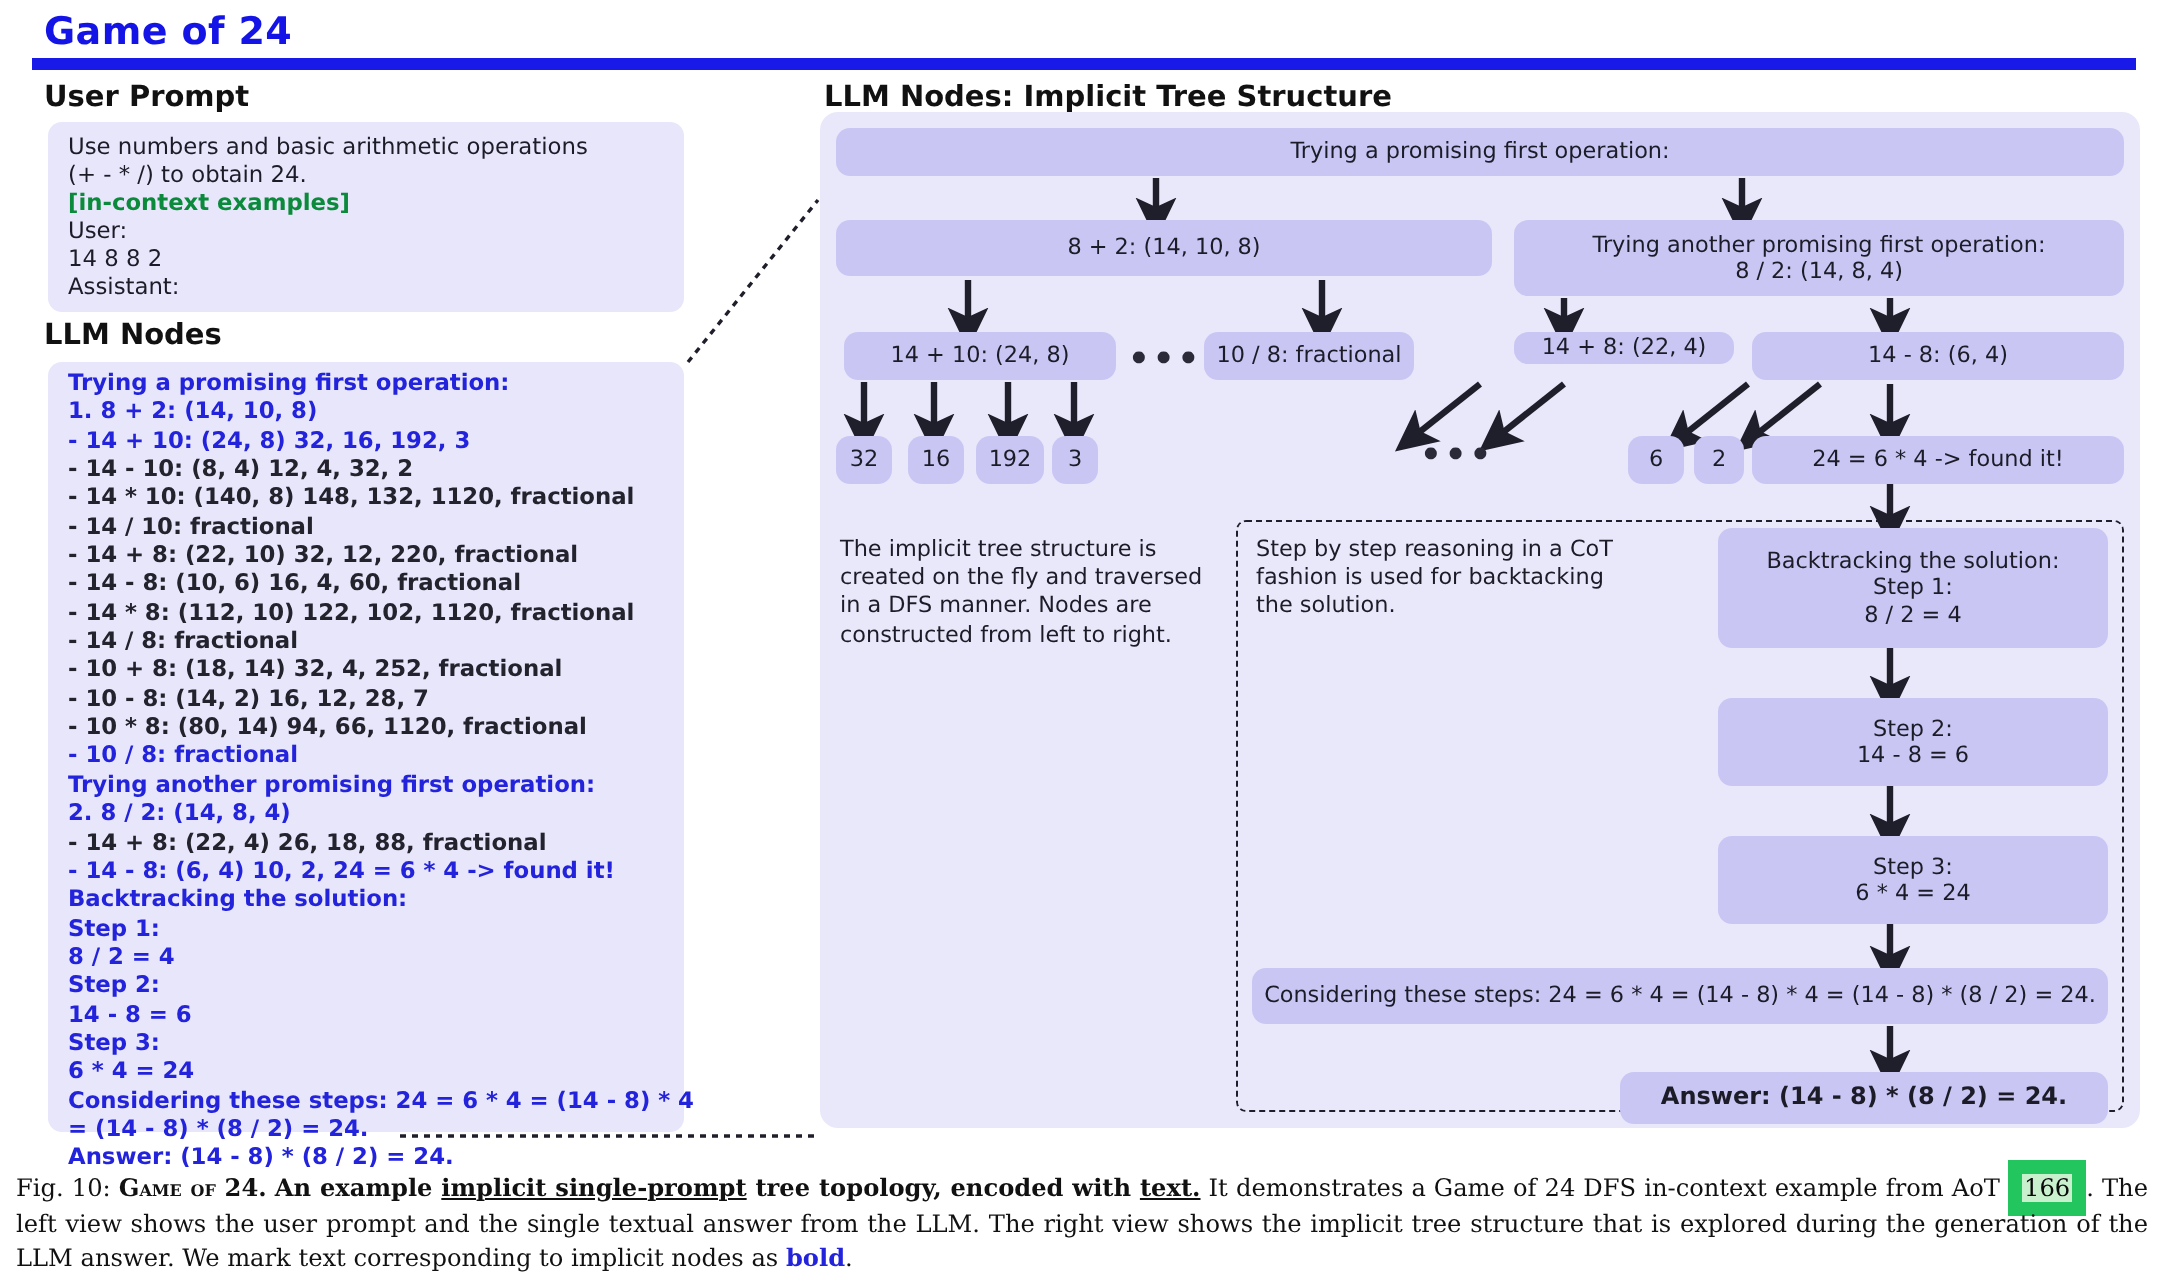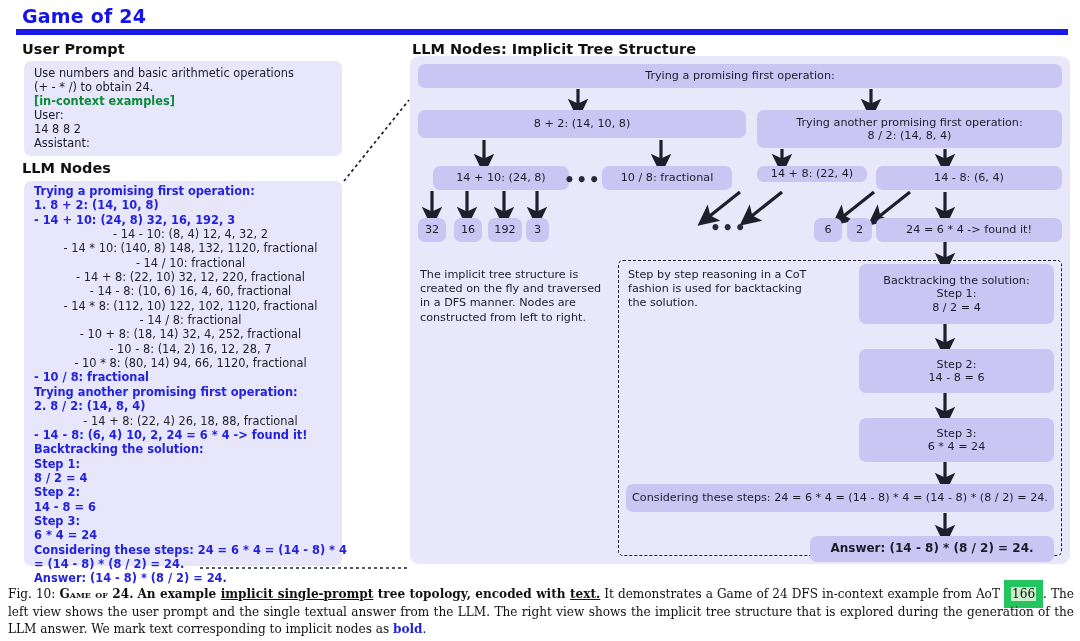--- a/index.html
+++ b/index.html
@@ -40,21 +40,21 @@
     white-space: pre;
   }
   .green { color: #0a8a3a; font-weight: bold; }
 
   .answer-text {
     position: absolute;
     font-size: 11.4px; line-height: 14.35px; color: #23232e;
     white-space: pre;
   }
   .answer-text .b { color: #2323dc; font-weight: bold; }
-  .answer-text .n { color: #23232e; font-weight: normal; text-align: center; }
+  .answer-text .n { color: #23232e; font-weight: bold; }
 
   
   #right-panel {
     position: absolute; left: 410px; top: 56px;
     width: 660px; height: 508px;
     background: #e9e8fb; border-radius: 9px;
   }
   .node {
     position: absolute;
     background: #c9c6f4;
@@ -174,23 +174,23 @@
         <line x1="535" y1="457" x2="535" y2="479"></line>
       </g>
     </svg>
 
     <div class="node" style="left:8px; top:8px; width:644px; height:24px;">Trying a promising first operation:</div>
 
     <div class="node" style="left:8px; top:54px; width:328px; height:28px;">8 + 2: (14, 10, 8)</div>
     <div class="node" style="left:347px; top:54px; width:305px; height:38px;">Trying another promising first operation:
 8 / 2: (14, 8, 4)</div>
 
-    <div class="node" style="left:23px; top:110px; width:136px; height:24px;">14 + 10: (24, 8)</div>
+    <div class="node" style="left:12px; top:110px; width:136px; height:24px;">14 + 10: (24, 8)</div>
     <div class="ellipsis" style="left:154px; top:116px;">•••</div>
-    <div class="node" style="left:192px; top:110px; width:130px; height:24px;">10 / 8: fractional</div>
+    <div class="node" style="left:192px; top:110px; width:105px; height:24px;">10 / 8: fractional</div>
     <div class="node" style="left:347px; top:110px; width:110px; height:16px;">14 + 8: (22, 4)</div>
     <div class="node" style="left:466px; top:110px; width:186px; height:24px;text-align:right;">14 - 8: (6, 4)</div>
 
     <div class="node" style="left:8px; top:162px; width:28px; height:24px;">32</div>
     <div class="node" style="left:44px; top:162px; width:28px; height:24px;">16</div>
     <div class="node" style="left:78px; top:162px; width:34px; height:24px;">192</div>
     <div class="node" style="left:116px; top:162px; width:23px; height:24px;">3</div>
 
     <div class="ellipsis" style="left:300px; top:164px;">•••</div>
 

